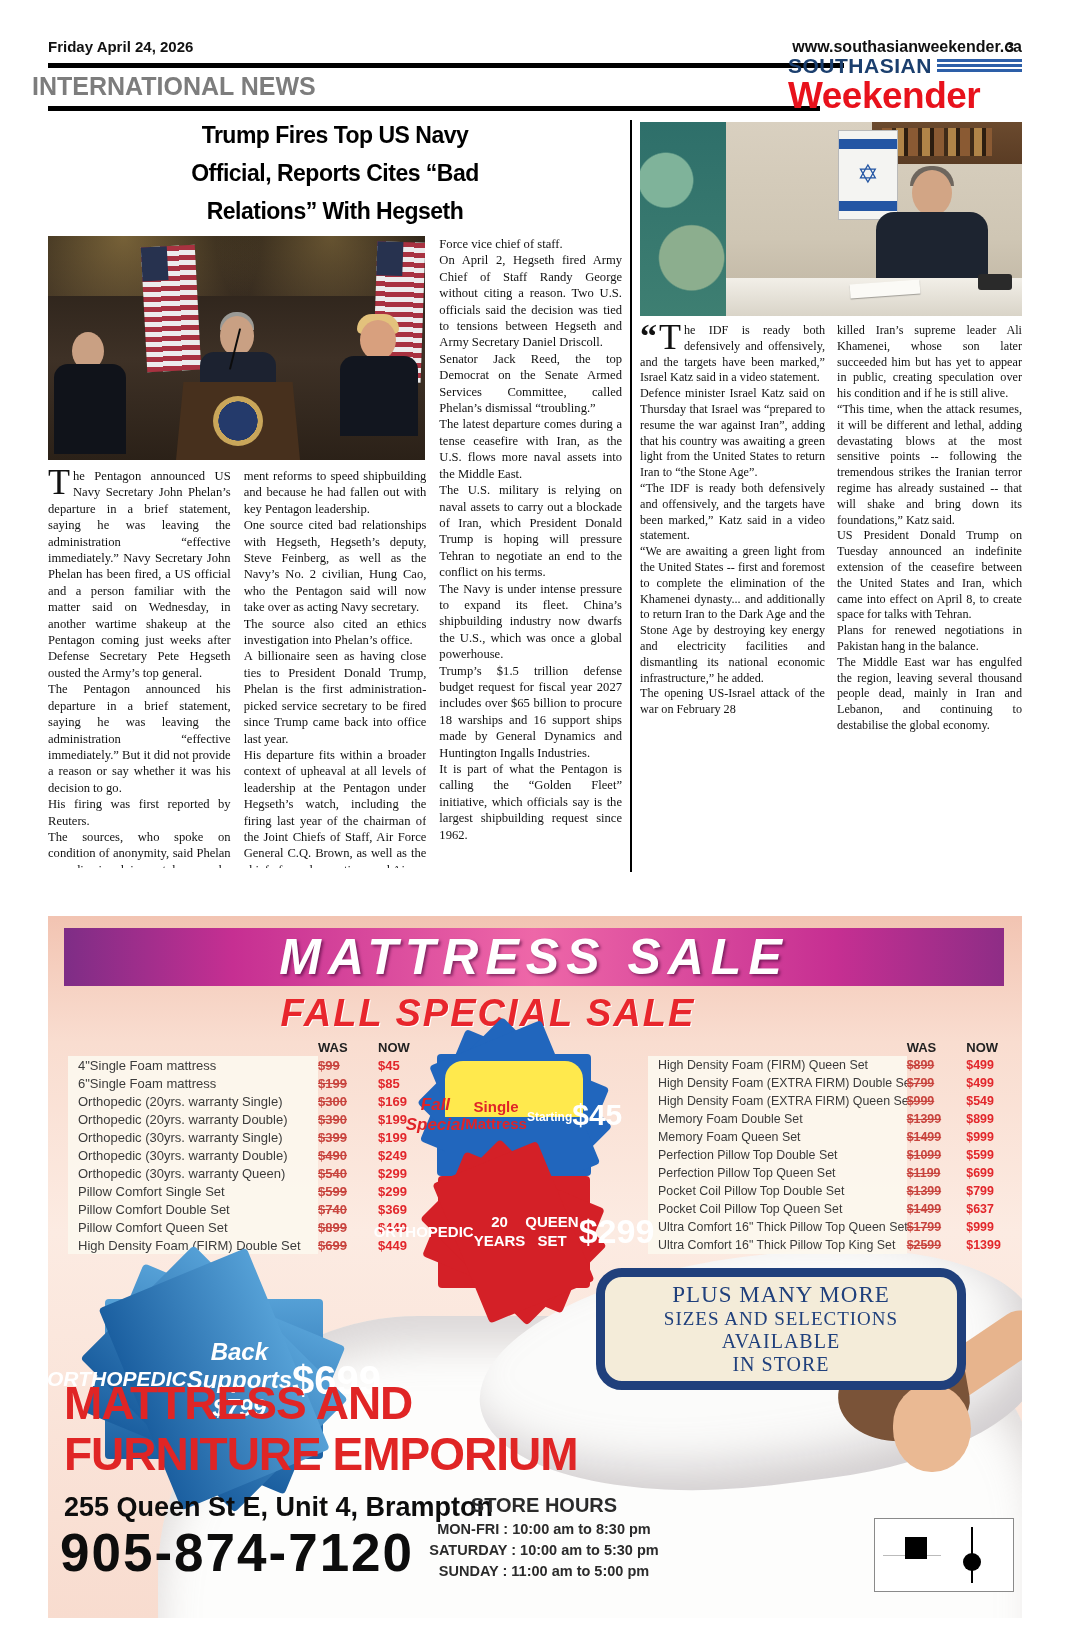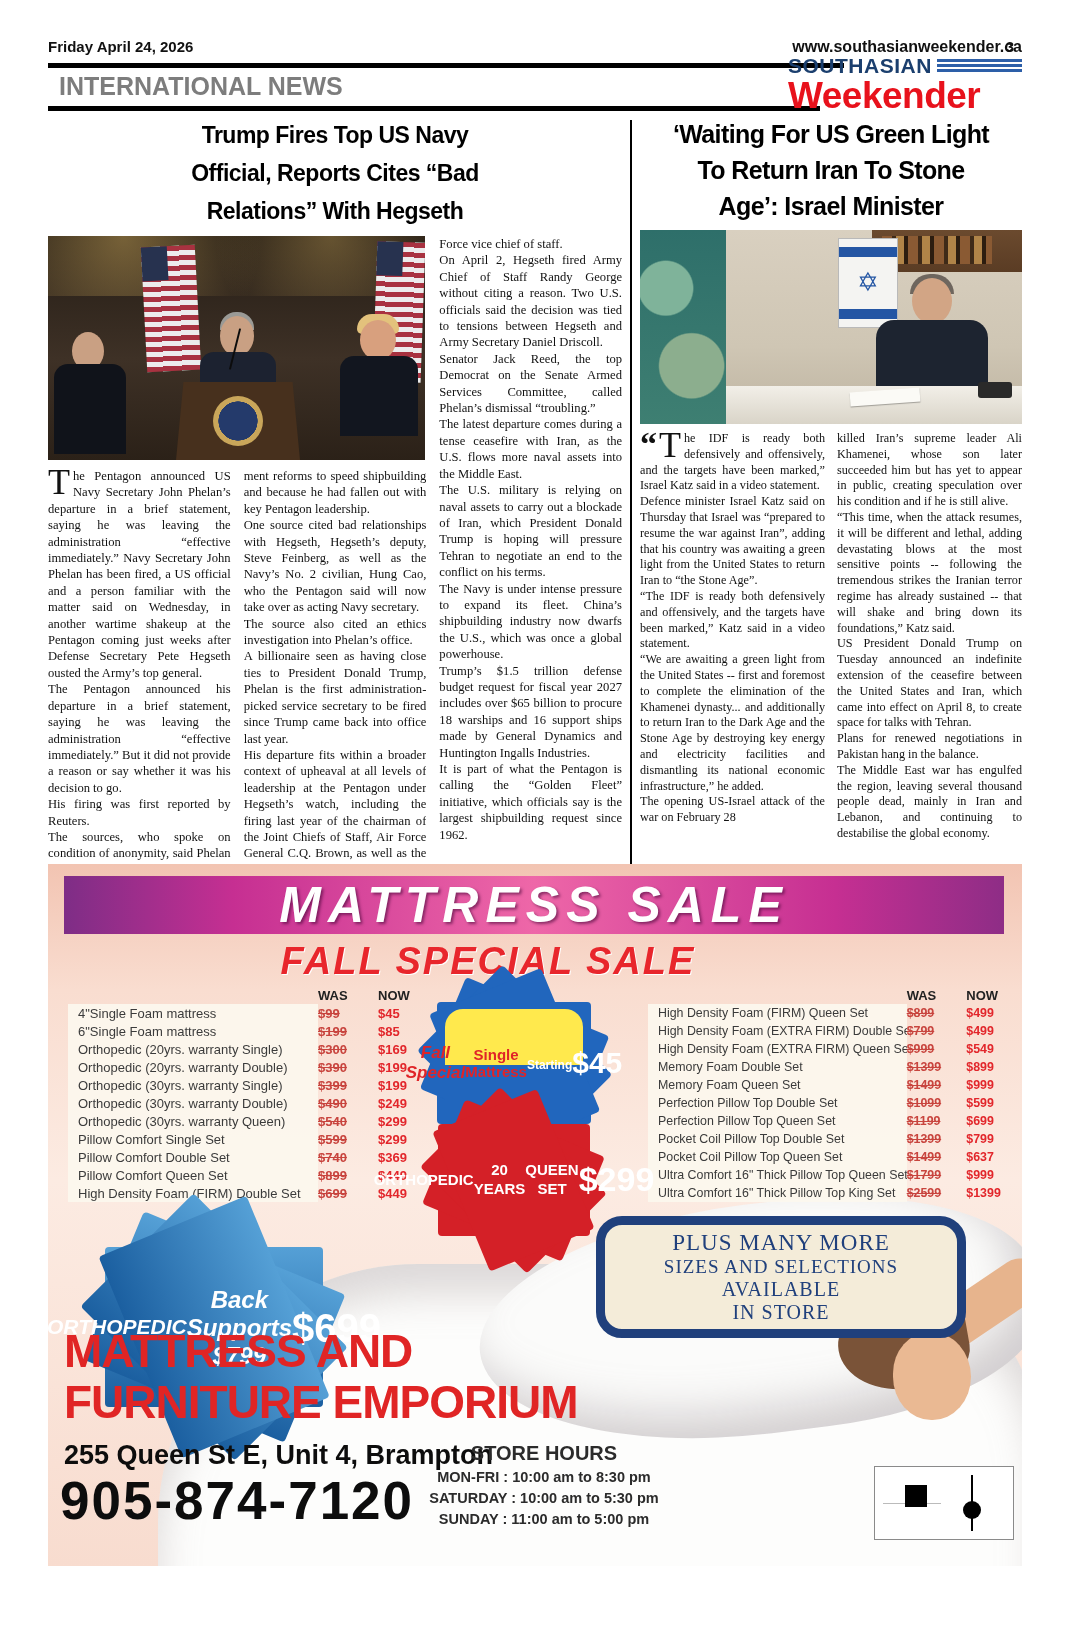--- a/index.html
+++ b/index.html
@@ -9,21 +9,21 @@
     font-family:"Liberation Serif", serif; color:#111;
   }
   
   .top-meta { position:absolute; left:48px; top:38px; width:974px; height:22px;
     font-family:"Liberation Sans",sans-serif; font-weight:bold; font-size:15px; color:#111; }
   .top-date { position:absolute; left:0; top:0; }
   .top-url  { position:absolute; left:11px; right:0; text-align:right; font-size:16px; }
   .top-page { position:absolute; right:8px; top:0; }
   .rule1 { position:absolute; left:48px; top:63px; width:796px; height:5px; background:#000; }
   .rule2 { position:absolute; left:48px; top:106px; width:772px; height:5px; background:#000; }
-  .section-title { position:absolute; left:59px; top:72px;
+  .section-title { position:absolute; left:32px; top:72px;
     font-family:"Liberation Sans",sans-serif; font-weight:800; font-size:25px;
     color:#7d7d7d; letter-spacing:0px; }
   .logo { position:absolute; left:788px; top:54px; width:234px; height:58px; }
   .logo-top { display:flex; align-items:center; }
   .logo-top-text { font-family:"Liberation Sans",sans-serif; font-weight:800; font-size:21px;
     color:#1b3f6e; letter-spacing:0.5px; }
   .logo-stripes { flex:1; height:15px; margin-left:5px;
     background:repeating-linear-gradient(180deg,#2d5fa8 0 3px,#fff 3px 5px); }
   .logo-bottom { font-family:"Liberation Sans",sans-serif; font-weight:800; font-size:37px;
     color:#e8121c; line-height:0.95; letter-spacing:-0.5px; }
@@ -105,21 +105,21 @@
   .katz .head { left:36px; top:4px; width:40px; height:46px; background:#d2a585; }
   .katz .shirt { position:absolute; left:48px; top:48px; width:18px; height:24px; background:#f2f0ea; }
   .katz .body-suit { left:0; top:46px; width:112px; height:84px; background:#1d2430; border-radius:18px 18px 0 0; }
   .desk { position:absolute; left:86px; bottom:0; width:296px; height:38px;
     background:linear-gradient(180deg,#f2efe8,#d9d4c8); }
   .paper { position:absolute; bottom:20px; left:210px; width:70px; height:14px; background:#fbfaf6;
     box-shadow:0 1px 1px rgba(0,0,0,.3); transform:rotate(-4deg); }
   .phone { position:absolute; right:10px; bottom:26px; width:34px; height:16px; background:#2a2a2a; border-radius:3px; }
 
   
-  .ad { position:absolute; left:48px; top:864px; width:974px; height:702px; overflow:hidden;
+  .ad { position:absolute; left:48px; top:916px; width:974px; height:702px; overflow:hidden;
     background:linear-gradient(180deg,#f2c4b2 0%,#f9ddd0 18%,#fcebe2 45%,#f8dccf 100%);
     font-family:"Liberation Sans",sans-serif; }
   .banner { position:absolute; left:16px; top:12px; width:940px; height:58px;
     background:linear-gradient(90deg,#7e2d86 0%,#c62f92 18%,#ee67a8 50%,#c62f92 82%,#8e2d86 100%);
     display:flex; align-items:center; justify-content:center; }
   .banner-text { color:#fff; font-weight:800; font-style:italic; font-size:50px; letter-spacing:7px;
     text-shadow:2px 2px 3px rgba(60,0,50,.55); }
   .fss { position:absolute; left:0; top:76px; width:880px; text-align:center;
     color:#e8262c; font-weight:800; font-style:italic; font-size:38px; letter-spacing:2px;
     text-shadow:1px 1px 0 #fff; }
@@ -280,25 +280,20 @@
             <p>Trump’s $1.5 trillion defense budget request for fiscal year 2027 includes over $65 billion to procure 18 warships and 16 support ships made by General Dynamics and Huntington Ingalls Industries.</p>
             <p>It is part of what the Pentagon is calling the “Golden Fleet” initiative, which officials say is the largest shipbuilding request since 1962.</p>
           </div>
       </div>
     </div>
   </article>
 
   <div class="divider-v"></div>
 
   <article class="art2">
-    <div class="headline">
-      <div>‘Waiting For US Green Light</div>
-      <div>To Return Iran To Stone</div>
-      <div>Age’: Israel Minister</div>
-    </div>
     <div class="art2-body">
       <div class="photo2">
         <div class="map"></div>
         <div class="shelf"></div>
         <div class="il-flag">
           <div class="stripe s1"></div>
           <div class="il-star">✡</div>
           <div class="stripe s2"></div>
         </div>
         <div class="katz">

